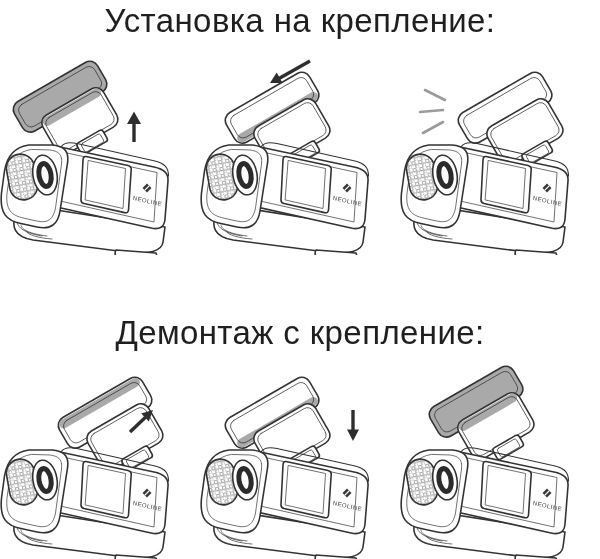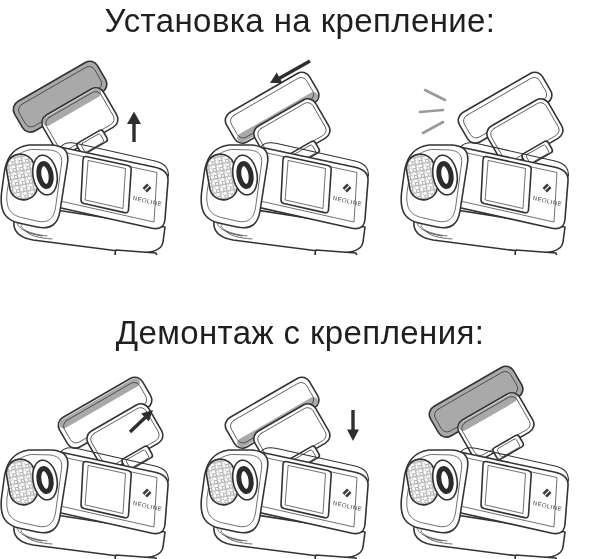--- a/index.html
+++ b/index.html
@@ -103,21 +103,21 @@
       <use href="#sym-device"></use>
       <text class="brand-text" x="147" y="148" transform="rotate(13 147 148)">NEOLINE</text>
       <g>
         <path class="click-line" d="M25,35 L45,45"></path>
         <path class="click-line" d="M20,57 L43,55"></path>
         <path class="click-line" d="M23,78 L43,67"></path>
       </g>
     </svg>
   </div>
 
-  <div class="section-title" id="title-remove">Демонтаж с крепления:</div>
+  <div class="section-title" id="title-remove">Демонтаж с крепление:</div>
 
   <div class="row" id="row-remove">
 
     <svg class="fig" viewBox="0 0 200 200" preserveAspectRatio="xMidYMin slice" xmlns="http://www.w3.org/2000/svg">
       <use href="#sym-mount" transform="translate(55,62) rotate(-30)" style="--st:#a9a9a9"></use>
       <use href="#sym-device"></use>
       <text class="brand-text" x="147" y="148" transform="rotate(13 147 148)">NEOLINE</text>
       <g>
         <path class="arrow-shaft" d="M130,72 L145.5,57.2"></path>
         <path class="arrow-head" d="M153,50 L148.8,61.6 L141.2,53.6 Z"></path>

